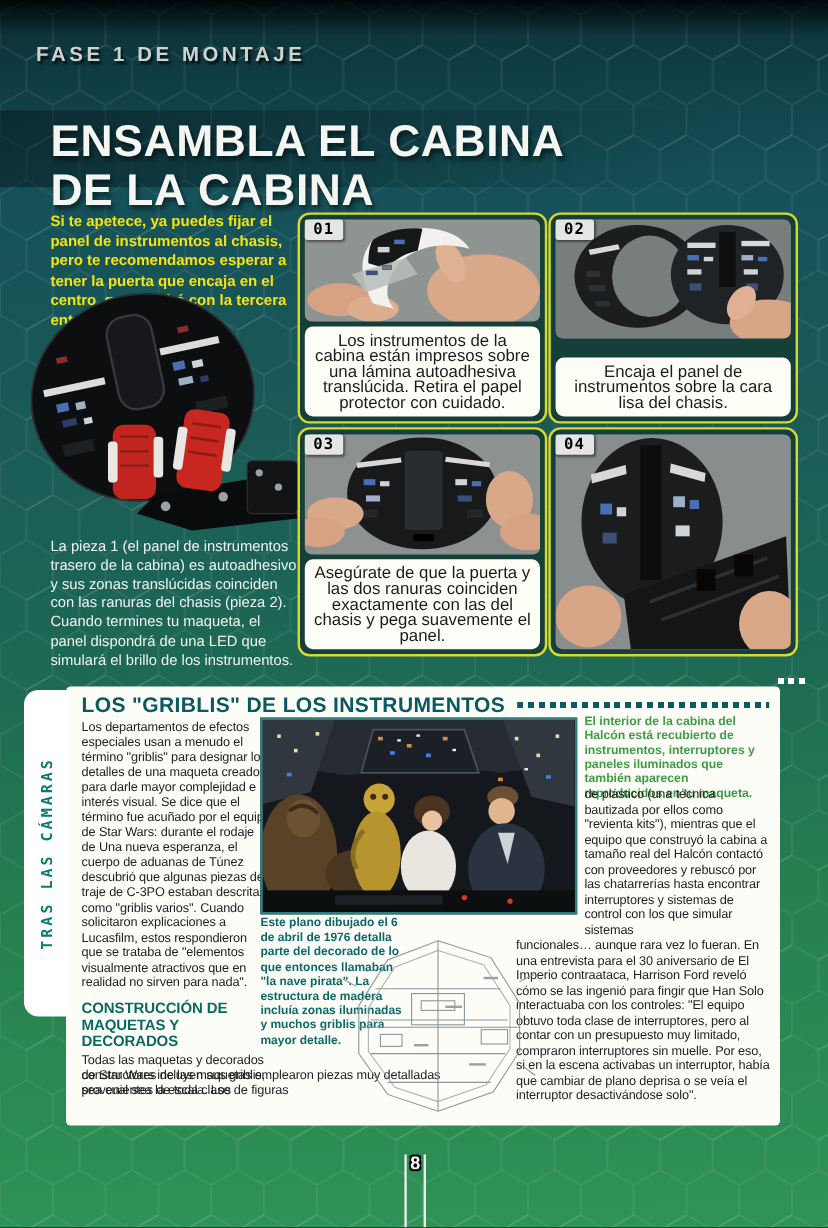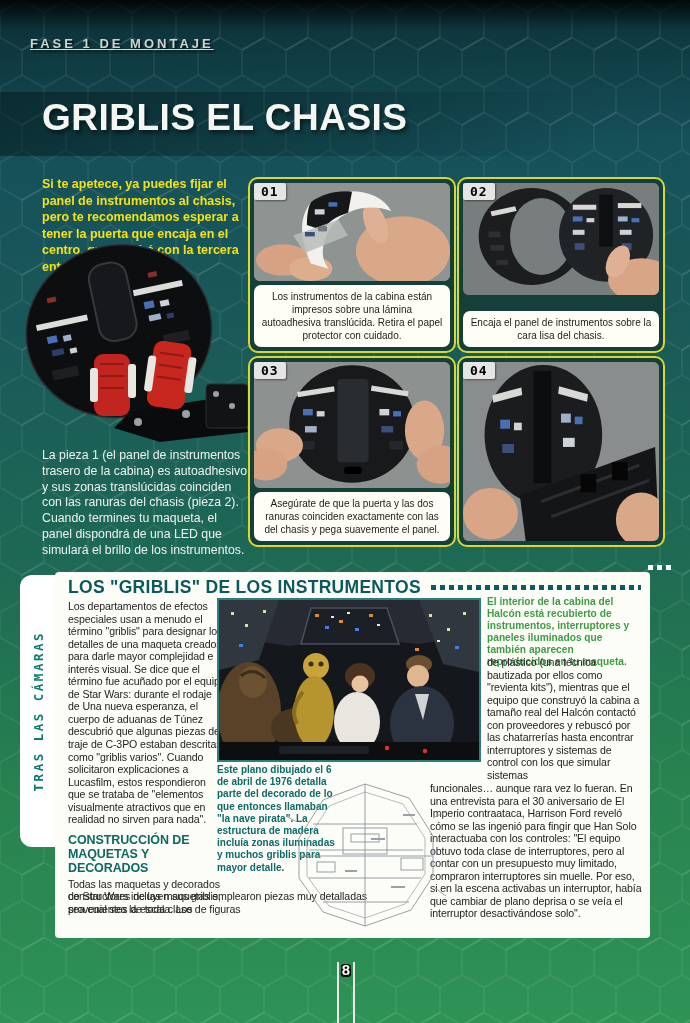--- a/index.html
+++ b/index.html
@@ -5,34 +5,34 @@
   html,body{margin:0;padding:0;background:#222;}
   .page{
     position:relative;width:690px;height:1023px;overflow:hidden;
     font-family:"Liberation Sans",sans-serif;
     background:linear-gradient(178deg,#0b2d33 0%,#16515a 16%,#1a5a58 34%,#1e6a54 55%,#27824f 76%,#2f9356 100%);
   }
   .hexbg{position:absolute;left:0;top:0;z-index:0;}
   .topfade{position:absolute;left:0;top:0;width:690px;height:30px;z-index:1;
     background:linear-gradient(180deg,rgba(0,0,0,.85),rgba(0,0,0,0));}
   .abs{position:absolute;z-index:2;}
-  .phase{color:#ccd4d0;font-size:13px;font-weight:600;letter-spacing:3px;
-    text-shadow:2px 2px 2px rgba(0,0,0,.75);text-decoration:underline;}
+  .phase{color:#ccd4d0;font-size:17px;font-weight:600;letter-spacing:3px;
+    text-shadow:2px 2px 2px rgba(0,0,0,.75);}
   .titleband{position:absolute;left:0;top:92px;width:690px;height:64px;z-index:1;
     background:linear-gradient(90deg,rgba(4,22,25,.5),rgba(4,22,25,.22) 55%,rgba(4,22,25,0) 88%);}
   .ptitle{color:#f4f6f2;font-size:37px;line-height:41px;font-weight:600;letter-spacing:.5px;
     text-shadow:2px 3px 4px rgba(0,0,0,.55);}
   .intro{color:#f3e312;font-weight:700;font-size:12.5px;line-height:16.5px;width:212px;}
   .modelcap{color:#edf3ee;font-size:12.3px;line-height:15.8px;width:206px;}
   .step{background:#153f39;border:2px solid #d8d92e;border-radius:10px;
     box-sizing:border-box;padding:4px;display:flex;flex-direction:column;}
   .sphoto{flex:1;border-radius:6px;overflow:hidden;position:relative;background:#868b89;}
   .sphoto svg{display:block;width:100%;height:100%;}
   .scap{background:#fffef6;border-radius:7px;margin-top:4px;padding:5px 7px;
-    text-align:center;font-size:10px;line-height:13px;color:#1b1b1b;}
+    text-align:center;font-size:14px;line-height:13px;color:#1b1b1b;}
   .badge{position:absolute;top:4px;left:4px;z-index:3;background:#e5e5e5;color:#000;
     font-family:"DejaVu Sans Mono",monospace;font-weight:700;font-size:13px;
     letter-spacing:1px;padding:1px 7px;border-radius:2px;box-shadow:1px 1px 2px rgba(0,0,0,.45);}
   .tab{background:#ffffff;border-radius:12px 0 0 12px;display:flex;align-items:center;justify-content:center;}
   .tabtxt{writing-mode:vertical-rl;transform:rotate(180deg);color:#0c7a70;font-weight:700;
     font-size:12.5px;letter-spacing:2.5px;font-family:"DejaVu Sans Mono",monospace;}
   .panel{background:#fdfdf8;border-radius:4px;}
   .prel{position:absolute;}
   .sectitle-row{position:absolute;left:13px;top:5px;width:575px;display:flex;}
   .sectitle{color:#0b585e;font-size:17.5px;font-weight:800;letter-spacing:.3px;white-space:nowrap;}
@@ -63,21 +63,22 @@
       </pattern>
     </defs>
     <rect width="690" height="1023" fill="url(#hx)"></rect>
   </svg>
   <div class="topfade"></div>
   <div class="titleband"></div>
 
   <div class="abs phase" style="left:30px;top:36px;">FASE 1 DE MONTAJE</div>
 
   <div class="abs ptitle" style="left:42px;top:97px;">
-    <div>GRIBLIS EL CHASIS</div>
+    <div>ENSAMBLA EL CABINA</div>
+    <div>DE LA CABINA</div>
   </div>
 
   <div class="abs intro" style="left:42px;top:176px;">Si te apetece, ya puedes fijar el panel de instrumentos al chasis, pero te recomendamos esperar a tener la puerta que encaja en el centro, que vendrá con la tercera entrega.</div>
 
   <svg class="abs" style="left:10px;top:236px;" width="240" height="212" viewBox="0 0 240 212">
     <g transform="rotate(-12 110 100)">
       <ellipse cx="110" cy="95" rx="93" ry="86" fill="#0d0e10" stroke="#2b2e31" stroke-width="1.5"></ellipse>
       <rect x="91" y="26" width="38" height="78" rx="15" fill="#17181b" stroke="#35393d" stroke-width="2"></rect>
       <rect x="30" y="72" width="52" height="6" fill="#dcdcda"></rect>
       <rect x="132" y="58" width="50" height="6" fill="#dcdcda"></rect>

